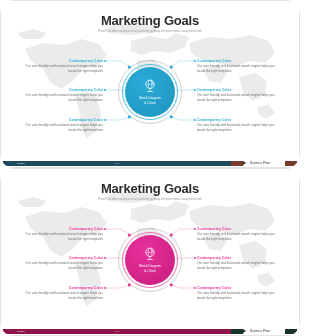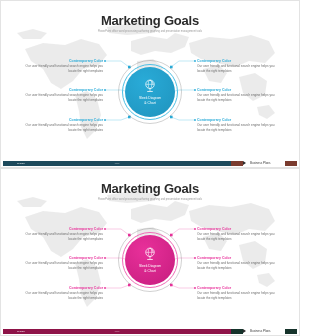--- a/index.html
+++ b/index.html
@@ -1,18 +1,18 @@
 <!DOCTYPE html>
 <html><head>
 <meta charset="utf-8">
 <style>
   html,body{margin:0;padding:0;background:#ffffff;}
   body{width:300px;height:336px;overflow:hidden;
        font-family:"Liberation Sans",sans-serif;}
-  .slide{position:relative;width:300px;height:168px;overflow:hidden;background:#ffffff;}
+  .slide{position:relative;width:300px;height:168px;overflow:hidden;background:#ffffff;border-radius:14px;}
   .canvas{position:absolute;left:3px;top:3px;width:294px;height:149px;
           background:#ffffff;overflow:hidden;}
   .worldmap{position:absolute;left:0;top:0;width:294px;height:149px;opacity:.5;}
   .title{position:absolute;left:0;top:10px;width:294px;text-align:center;
          font-size:13px;font-weight:700;color:#2b2b2b;letter-spacing:-.2px;}
   .subtitle{position:absolute;left:47px;top:27px;width:200px;text-align:center;
             font-size:2.6px;line-height:1.9;color:#9a9a9a;}
   .hub{position:absolute;left:115px;top:57px;width:64px;height:64px;}
   .ring-outer{position:absolute;left:0;top:0;width:64px;height:64px;border-radius:50%;
               border:.6px solid rgba(0,0,0,.18);box-sizing:border-box;}

